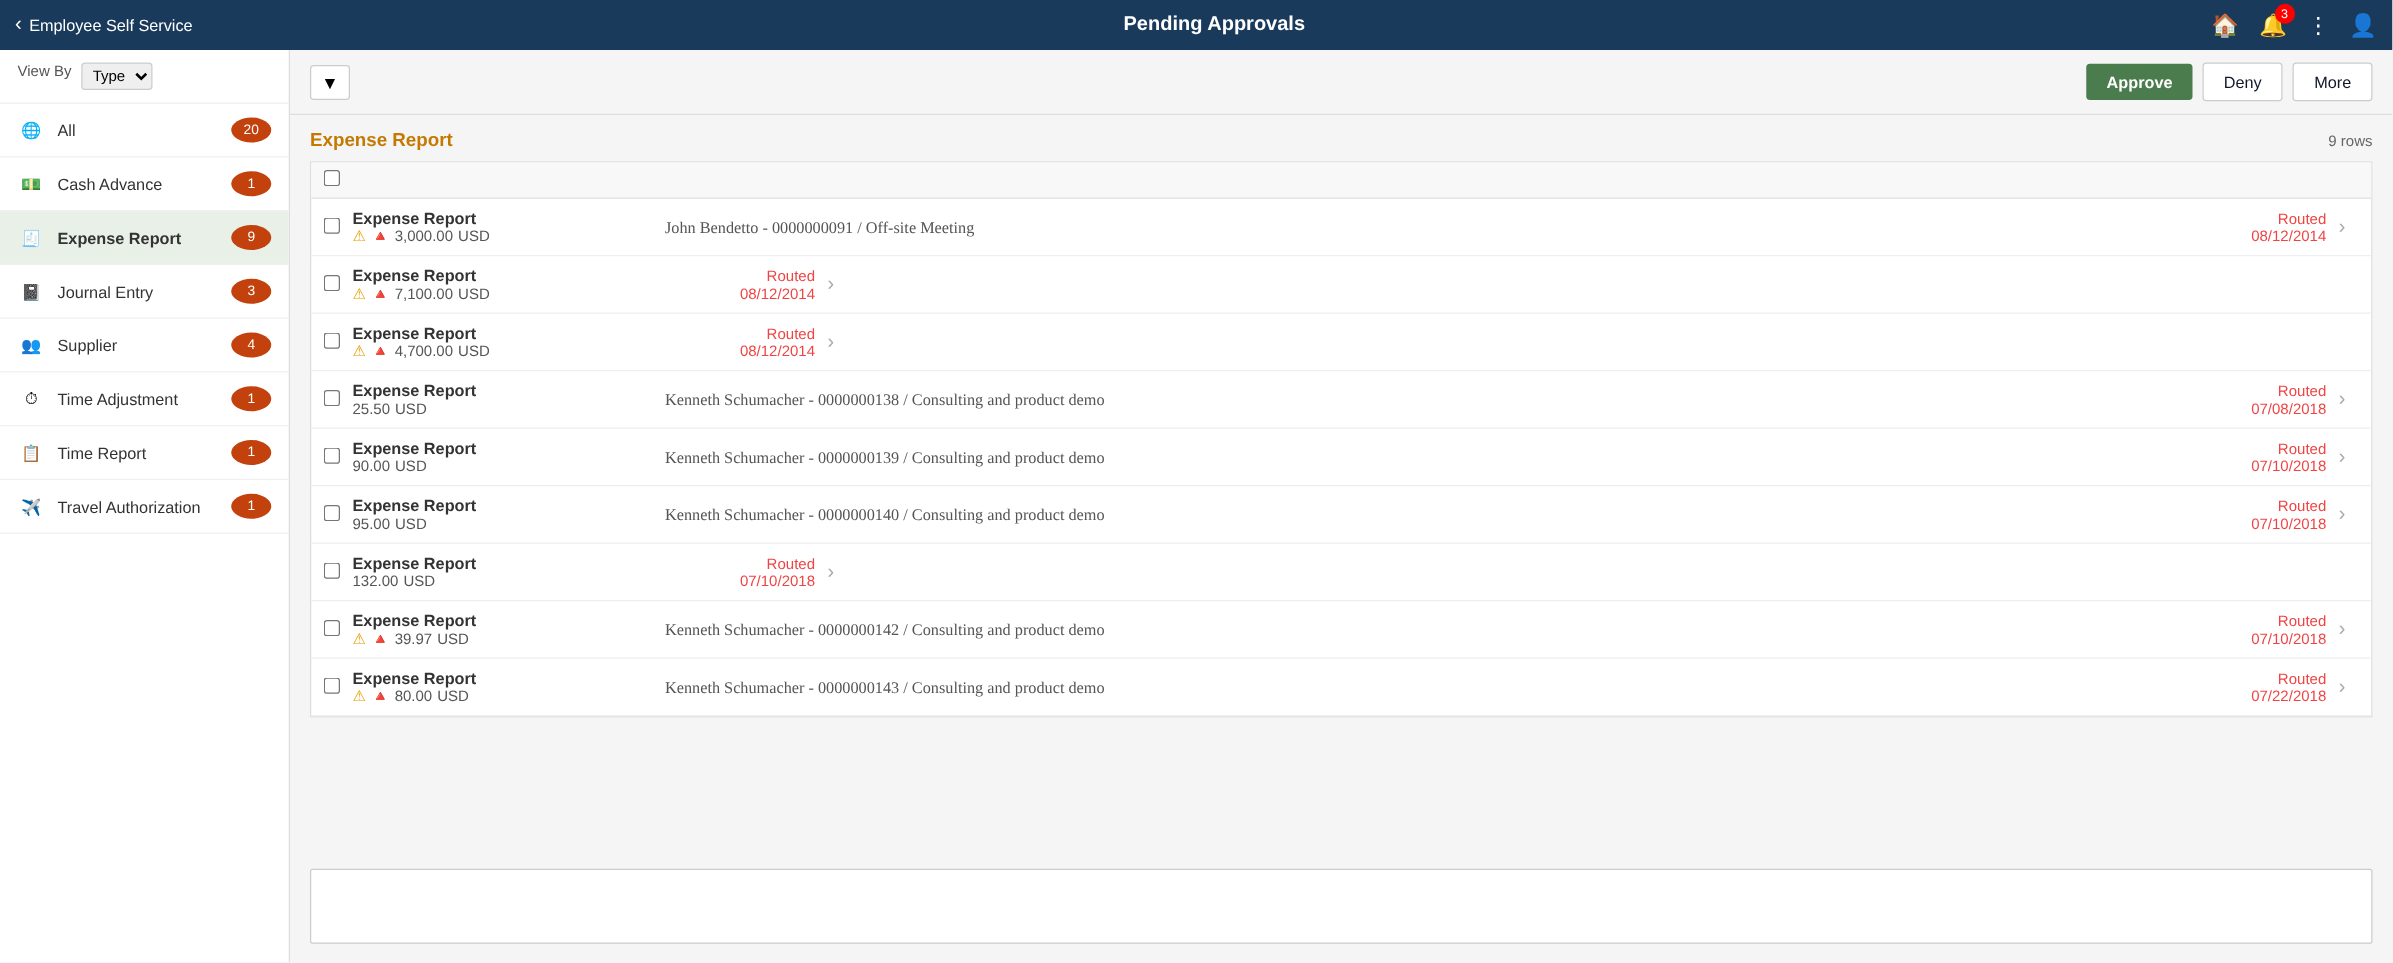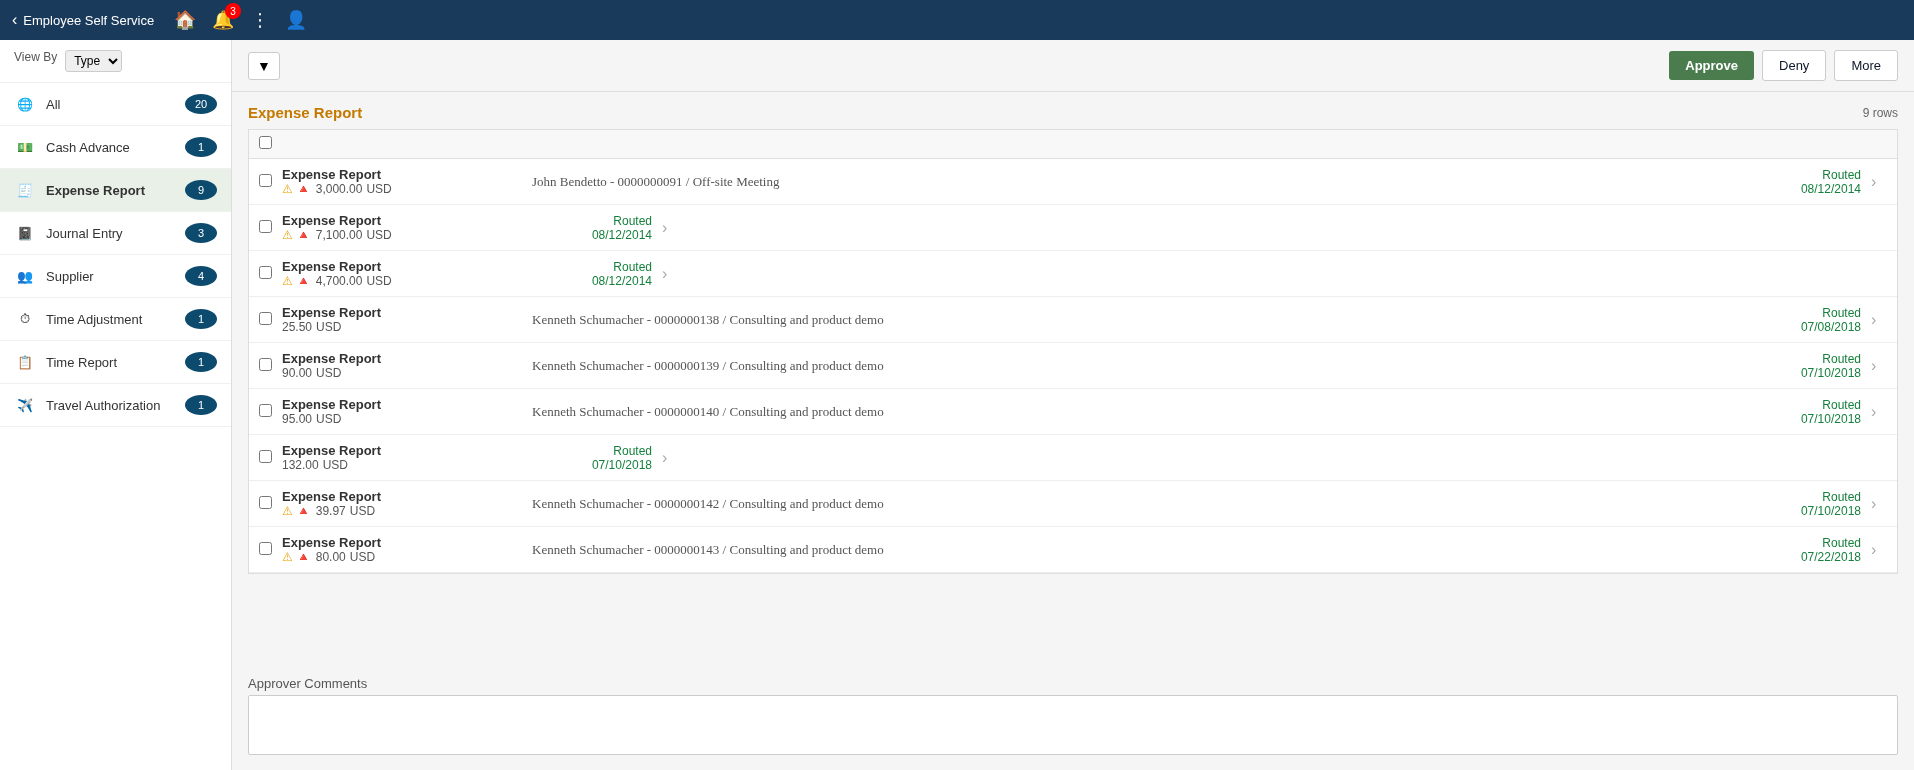--- a/index.html
+++ b/index.html
@@ -106,21 +106,21 @@
       justify-content: center;
       flex-shrink: 0;
     }
     .sidebar-item .item-label {
       flex: 1;
       font-size: 13px;
       color: #333;
     }
     .sidebar-item.active .item-label { font-weight: bold; }
     .badge {
-      background: #0c4a6e;
+      background: #c2410c;
       color: white;
       border-radius: 50%;
       font-size: 11px;
       width: 32px;
       height: 20px;
       display: flex;
       align-items: center;
       justify-content: center;
       flex-shrink: 0;
     }
@@ -215,21 +215,21 @@
       cursor: pointer;
     }
 
     .row-checkbox { flex-shrink: 0; }
     .row-main { flex: 0 0 240px; }
     .row-main .row-type { font-weight: bold; font-size: 13px; color: #333; }
     .row-main .row-amount { font-size: 12px; color: #555; display: flex; align-items: center; gap: 4px; }
     .warn-icon { color: #e8a000; font-size: 12px; }
     .error-icon { color: #cc0000; font-size: 12px; }
     .row-desc { flex: 1; font-size: 13px; color: #555; font-family: Liberation Serif, serif; }
-    .row-status { flex: 0 0 120px; text-align: right; font-size: 12px; color: #15803d; }
+    .row-status { flex: 0 0 120px; text-align: right; font-size: 12px; color: #ef4444; }
     .row-chevron { flex: 0 0 16px; color: #aaa; font-size: 16px; }
 
     
     .comments-section {
       padding: 8px 16px 12px 16px;
       background: #f5f5f5;
     }
     .comments-label {
       font-size: 13px;
       color: #555;
@@ -247,20 +247,21 @@
     }
   </style>
 </head>
 <body>
 
 <div class="top-nav">
   <div class="back-btn">
     <span class="back-arrow">‹</span>
     <span>Employee Self Service</span>
   </div>
+  <div class="title">Pending Approvals</div>
   <div class="nav-icons">
     <div class="nav-icon">🏠</div>
     <div class="nav-icon">
       🔔
       <span class="notification-badge">3</span>
     </div>
     <div class="nav-icon">⋮</div>
     <div class="nav-icon">👤</div>
   </div>
 </div>
@@ -507,18 +508,17 @@
       <div>Routed</div>
       <div>07/22/2018</div>
     </div>
     <div class="row-chevron">›</div>
   </div>
           </div>
       </div>
     </div>
 
     <div class="comments-section">
-      <div class="comments-label">Approver Comments</div>
       <textarea class="comments-box" style=""></textarea>
     </div>
 
   </div>
 </div>
 
 </body></html>

